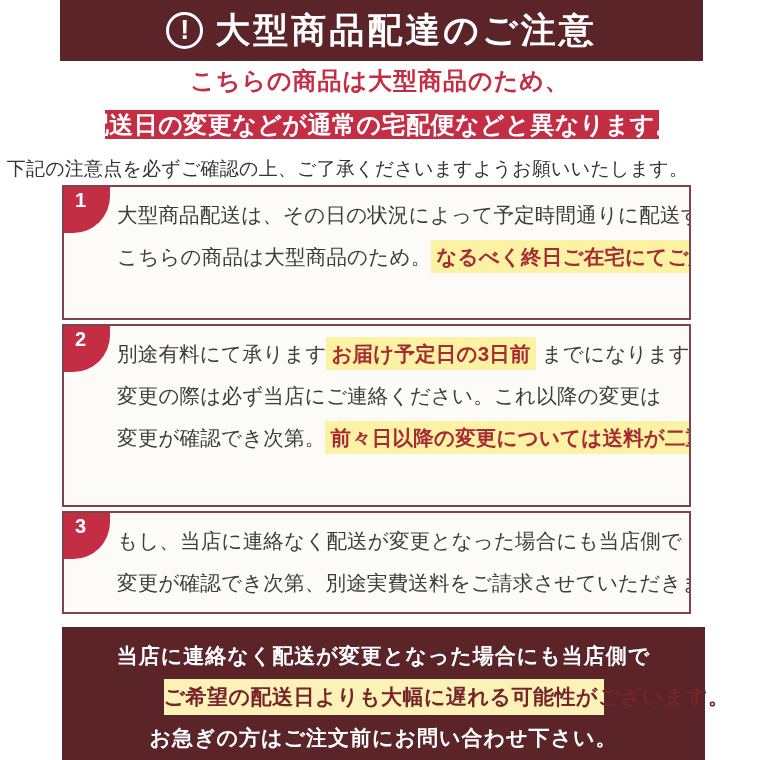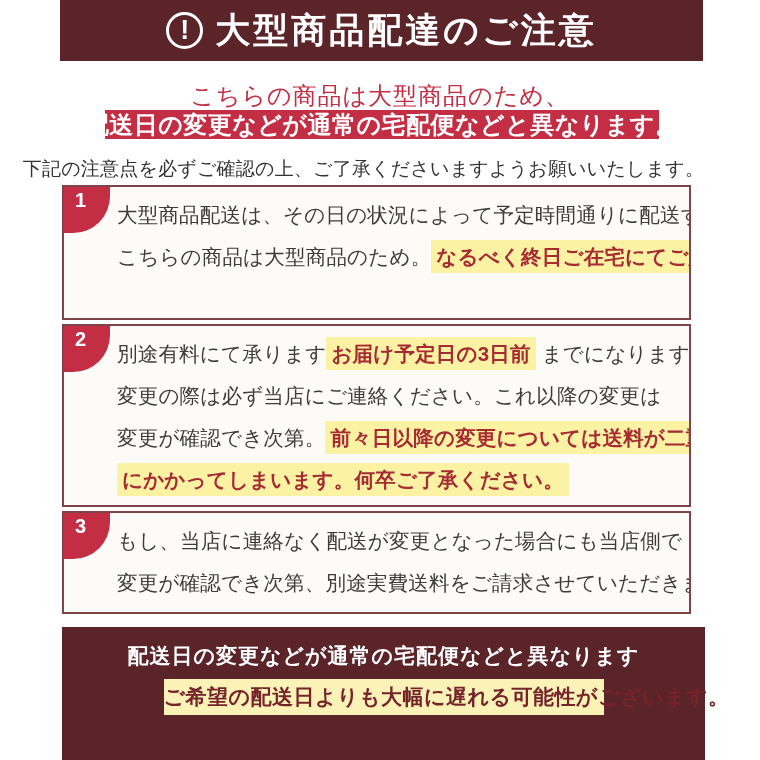--- a/index.html
+++ b/index.html
@@ -28,31 +28,31 @@
   .header .icon-circle{
     width:37px;height:37px;border:3px solid #fff;border-radius:50%;
     display:flex;align-items:center;justify-content:center;
     color:#fff;font-size:27px;font-weight:bold;line-height:1;flex:0 0 auto;
   }
   .header .title{
     color:#fff;font-size:35px;font-weight:bold;letter-spacing:3px;white-space:nowrap;font-family:Liberation Serif, serif;
   }
   
   .intro-lead{
-    position:absolute;left:0;top:80px;width:760px;text-align:center;
-    color:var(--crimson);font-size:24px;font-weight:normal;letter-spacing:1px;
+    position:absolute;left:0;top:65px;width:760px;text-align:center;
+    color:var(--crimson);font-size:24px;font-weight:bold;letter-spacing:1px;
   }
   .intro-band{
     position:absolute;left:105px;top:110px;width:554px;height:29px;
     background:var(--crimson);color:#fff;
     display:flex;align-items:center;justify-content:center;
     font-size:24px;font-weight:bold;letter-spacing:0.5px;white-space:nowrap;
   }
   .intro-note{
-    position:absolute;left:16px;top:156px;width:695px;text-align:center;
+    position:absolute;left:0;top:156px;width:695px;text-align:center;
     color:#333;font-size:19px;font-weight:500;letter-spacing:0.2px;white-space:nowrap;
   }
   
   .notes{position:absolute;left:62px;top:185px;width:629px;}
   .note-box{
     position:relative;border:2px solid var(--border);background:var(--box_bg);
     margin-bottom:4px;overflow:hidden;
   }
   .note-box.n1{height:135px;}
   .note-box.n2{height:183px;}
@@ -107,28 +107,28 @@
         <div class="line"><span>大型商品配送は、その日の状況によって予定時間通りに配送する</span></div>
         <div class="line"><span>こちらの商品は大型商品のため。</span><span class="hl">なるべく終日ご在宅にてご対応く</span></div>
       </div>
     </div>
     <div class="note-box n2">
       <span class="badge">2</span>
       <div class="note-text">
         <div class="line"><span>別途有料にて承ります</span><span class="hl">お届け予定日の3日前</span><span> までになります。</span></div>
         <div class="line"><span>変更の際は必ず当店にご連絡ください。これ以降の変更は</span></div>
         <div class="line"><span>変更が確認でき次第。</span><span class="hl">前々日以降の変更については送料が二重</span></div>
-        <div class="line"><span class="hl">にかかってしまいます。何卒ご了承ください。</span></div>
       </div>
     </div>
     <div class="note-box n3">
       <span class="badge">3</span>
       <div class="note-text">
         <div class="line"><span>もし、当店に連絡なく配送が変更となった場合にも当店側で</span></div>
         <div class="line"><span>変更が確認でき次第、別途実費送料をご請求させていただきます。</span></div>
       </div>
     </div>
   </div>
 
 <div class="footer">
-  <div class="f-line f-line1">配送日の変更などが通常の宅配便などと異なります</div>
+  <div class="f-line f-line1">当店に連絡なく配送が変更となった場合にも当店側で</div>
   <div class="f-band">ご希望の配送日よりも大幅に遅れる可能性がございます。</div>
+  <div class="f-line">お急ぎの方はご注文前にお問い合わせ下さい。</div>
 </div>
 
 </body></html>

